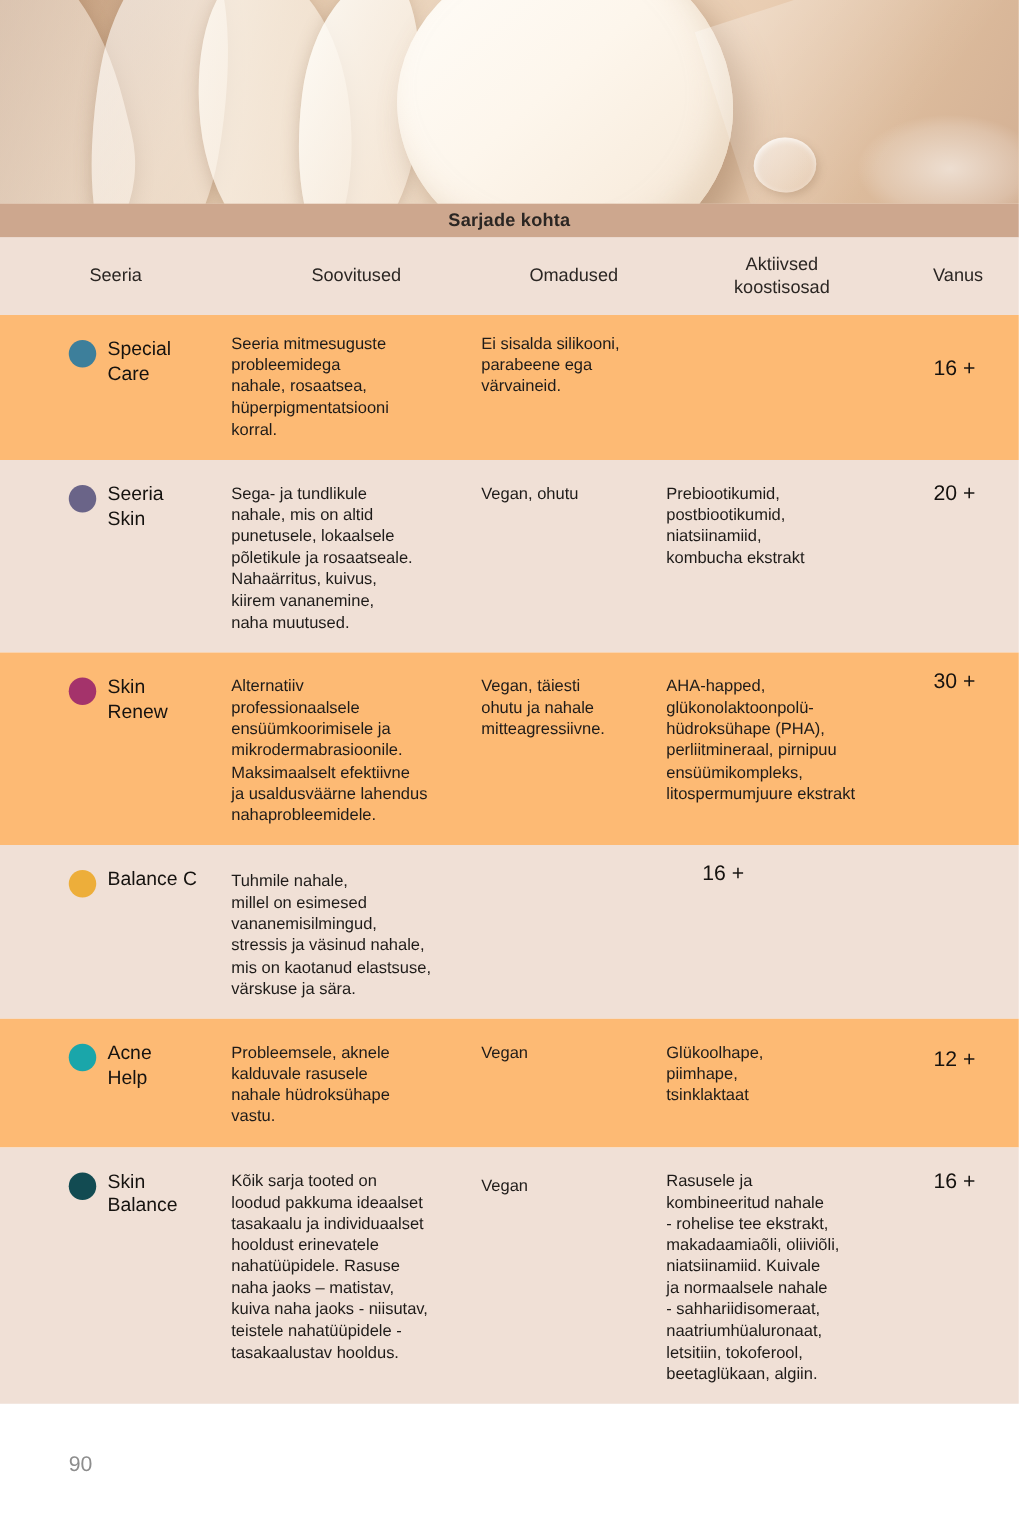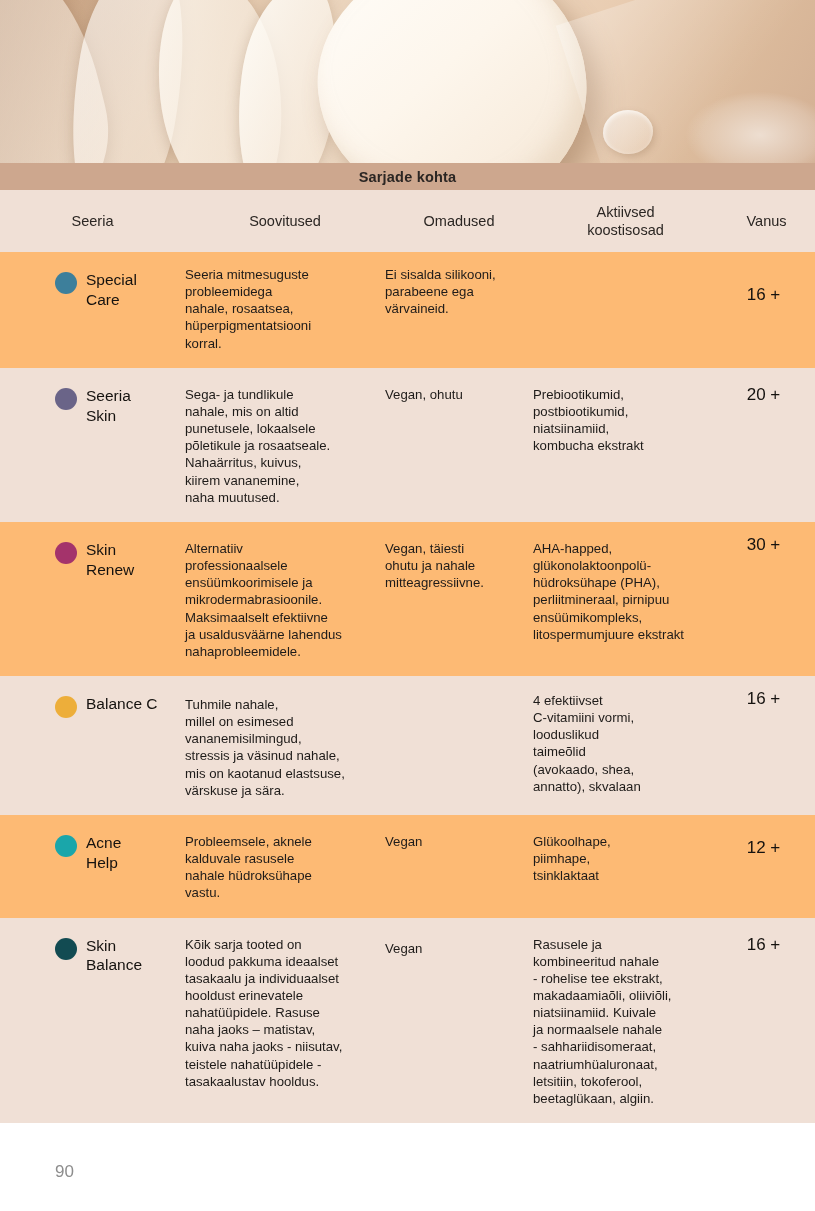--- a/index.html
+++ b/index.html
@@ -303,26 +303,20 @@
       <span class="dot" style="background:#edae3a"></span>
       <span class="series-name">Balance C</span>
     </div>
     <div class="cell desc c-soov">Tuhmile nahale,
 millel on esimesed
 vananemisilmingud,
 stressis ja väsinud nahale,
 mis on kaotanud elastsuse,
 värskuse ja sära.</div>
     <div class="cell props c-omad"></div>
-    <div class="cell active c-aktiiv">4 efektiivset
-C-vitamiini vormi,
-looduslikud
-taimeõlid
-(avokaado, shea,
-annatto), skvalaan</div>
     <div class="cell age c-vanus">16 +</div>
   </div>
 
   <div class="row plain body-row" data-row="acne-help">
     <div class="cell series c-seria">
       <span class="dot" style="background:#1aa6aa"></span>
       <span class="series-name">Acne
 Help</span>
     </div>
     <div class="cell desc c-soov">Probleemsele, aknele

